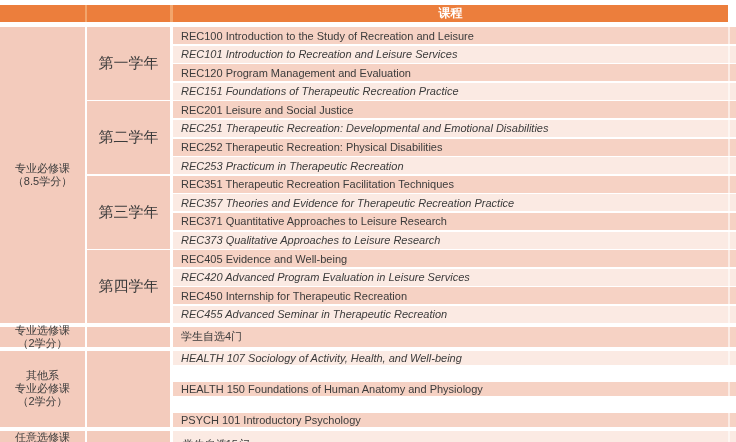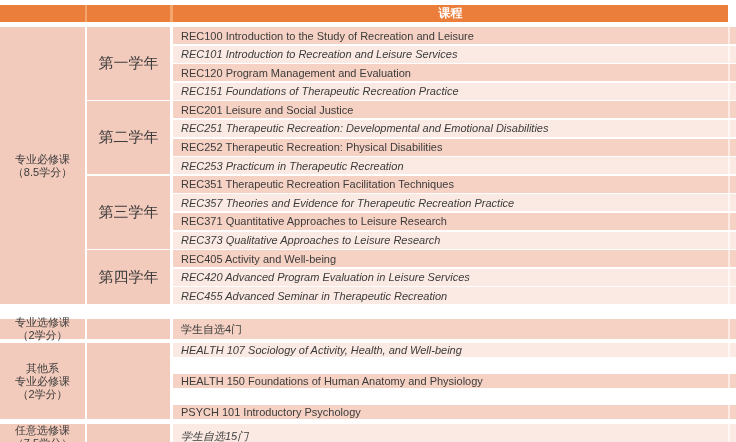--- a/index.html
+++ b/index.html
@@ -34,21 +34,21 @@
     color: #ffffff;
   }
   
   .tbody {
     position: absolute;
     top: 27px; left: 0; right: 0; bottom: 0;
     display: flex;
     flex-direction: column;
   }
   .group { display: flex; align-items: stretch; }
-  .g2 { margin-top: 15px; height: 20px; }
+  .g2 { margin-top: 4px; height: 20px; }
   .g3 { margin-top: 4px; }
   .g4 { margin-top: 4.5px; flex: 1; }
   .cat-cell {
     width: 85px;
     margin-right: 2px;
     background: #F3CBBC;
     display: flex;
     flex-direction: column;
     justify-content: center;
     align-items: center;
@@ -138,22 +138,23 @@
             <div class="rows">
               <div class="row rec dark">REC351 Therapeutic Recreation Facilitation Techniques</div>
               <div class="row rec light mt">REC357 Theories and Evidence for Therapeutic Recreation Practice</div>
               <div class="row rec dark mt">REC371 Quantitative Approaches to Leisure Research</div>
               <div class="row rec light mt">REC373 Qualitative Approaches to Leisure Research</div>
             </div>
           </div>
           <div class="year-block ymt">
             <div class="year-cell">第四学年</div>
             <div class="rows">
-              <div class="row rec dark">REC405 Activity and Well-being</div>
+              <div class="row rec dark">REC405 Evidence and Well-being</div>
               <div class="row rec light mt">REC420 Advanced Program Evaluation in Leisure Services</div>
+              <div class="row rec dark mt">REC450 Internship for Therapeutic Recreation</div>
               <div class="row rec light mt">REC455 Advanced Seminar in Therapeutic Recreation</div>
             </div>
           </div>
         </div>
       </div>
       <div class="group g2">
         <div class="cat-cell">
           <div class="cat-line">专业选修课</div>
           <div class="cat-line">（2学分）</div>
         </div>

